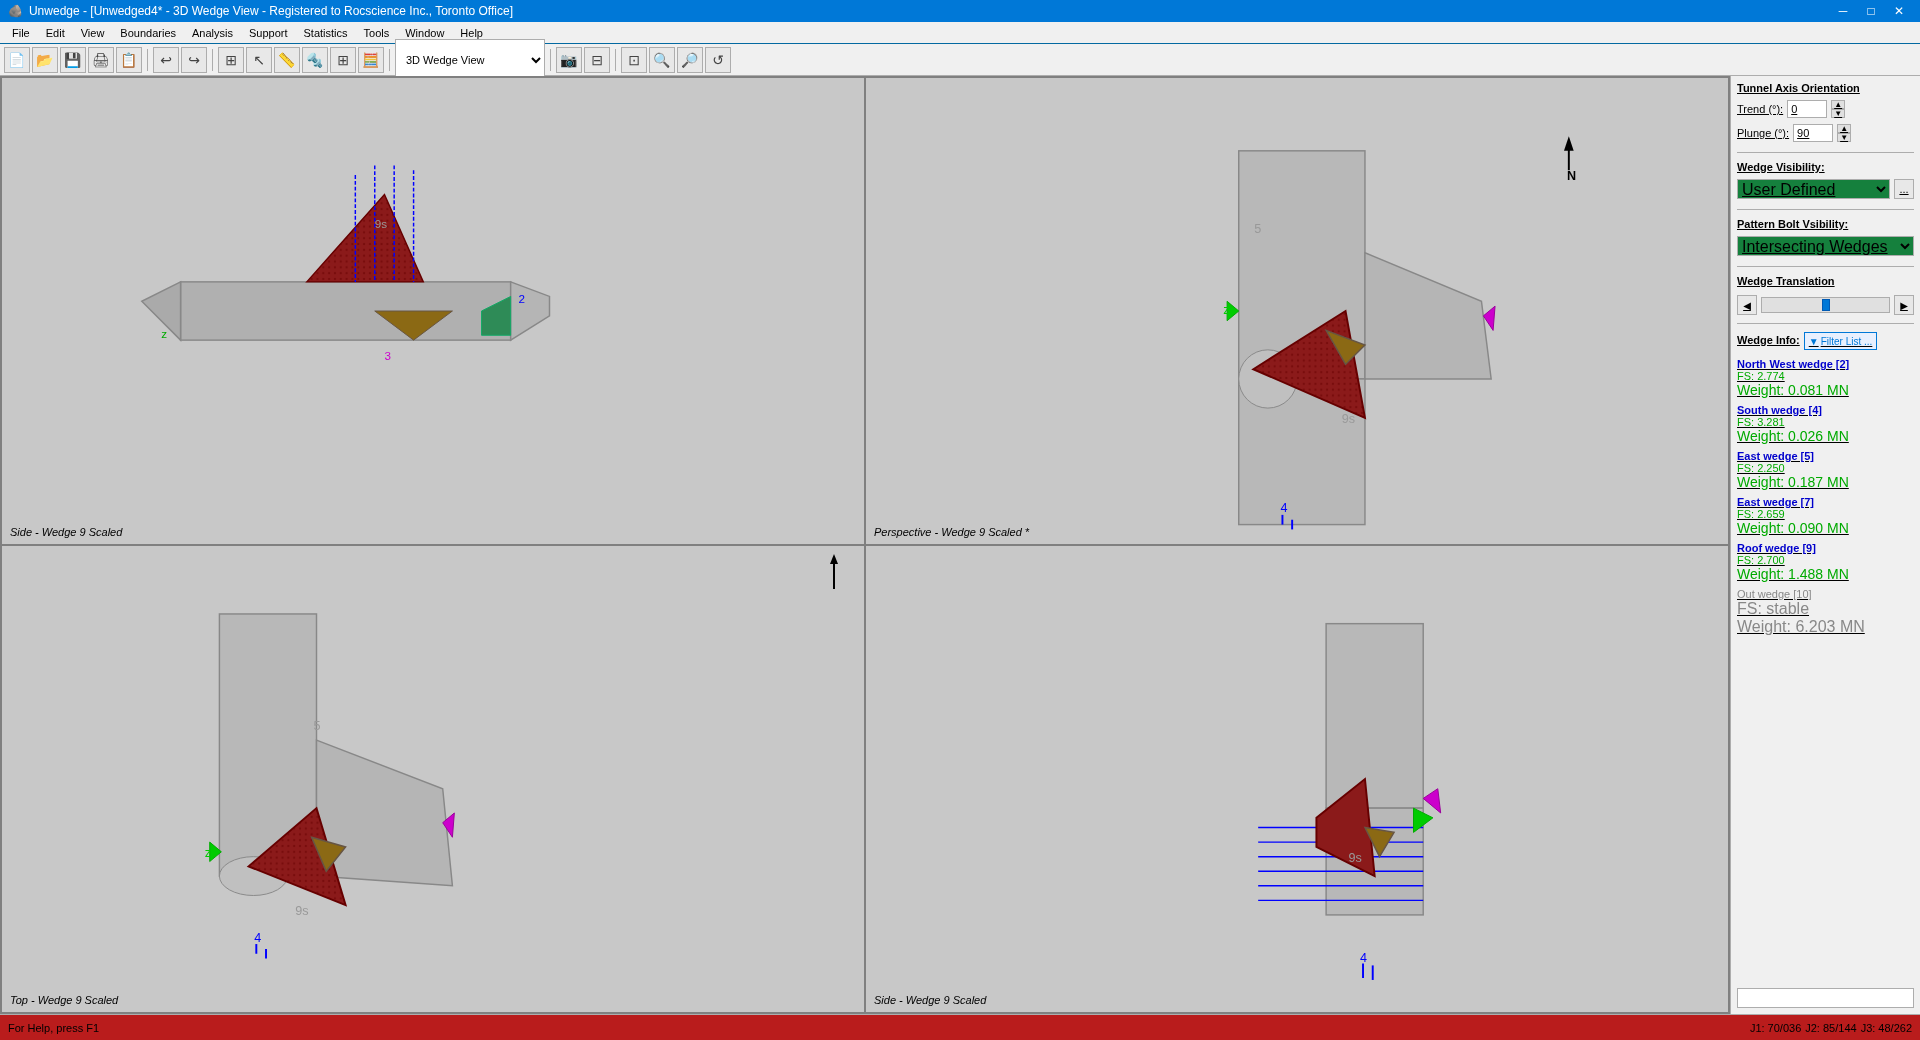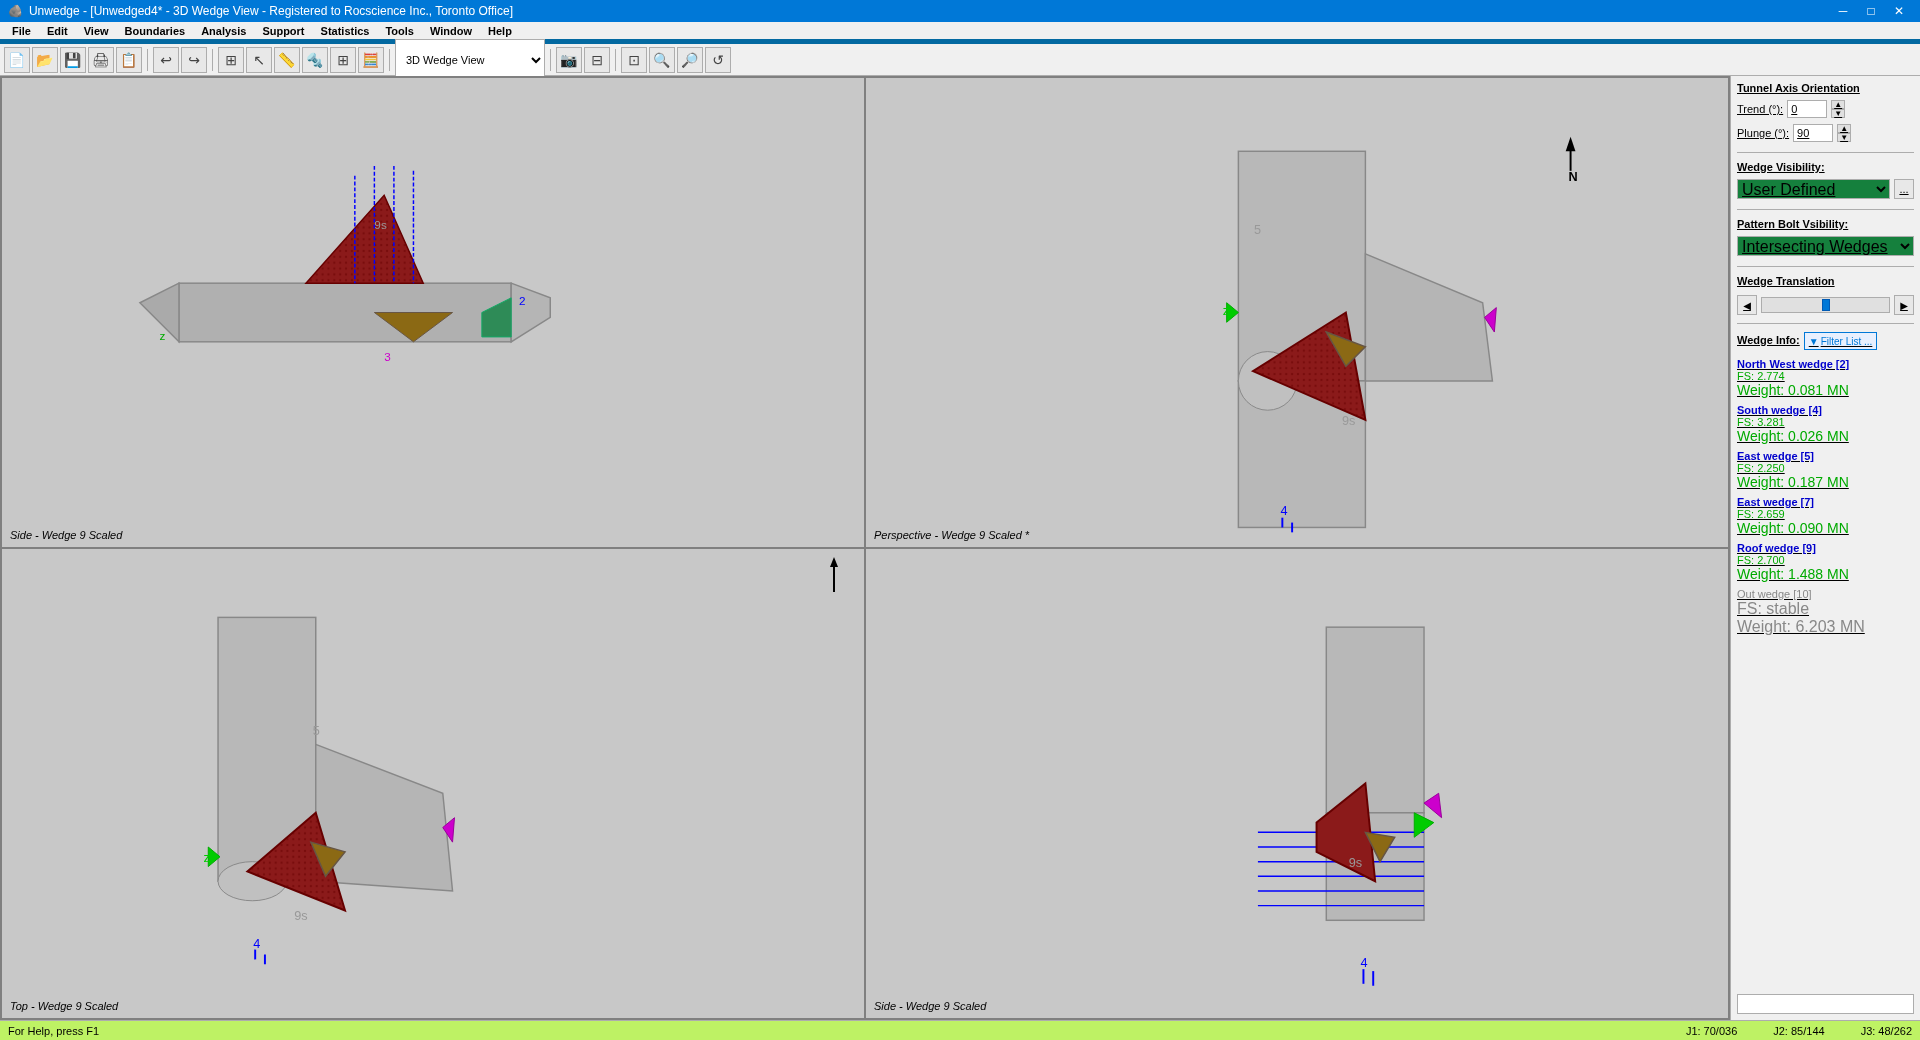--- a/index.html
+++ b/index.html
@@ -46,25 +46,24 @@
       display: flex;
       align-items: center;
       justify-content: center;
     }
 
     
     #menu-bar {
       background: #f0f0f0;
       height: 22px;
       display: flex;
-      align-items: flex-end;
+      align-items: center;
       padding: 0 4px;
-      border-bottom: 5px solid #0369a1;
+      border-bottom: 1px solid #0369a1;
       flex-shrink: 0;
-      font-weight: bold;
     }
     .menu-item {
       padding: 2px 8px;
       cursor: pointer;
       font-size: 11px;
       color: #000;
     }
 
     
     #toolbar {
@@ -287,35 +286,35 @@
       top: -4px;
       width: 8px;
       height: 12px;
       background: #0078d7;
       border: 1px solid #005bb5;
       cursor: pointer;
     }
 
     
     #status-bar {
-      background: #bef264;
-      height: 20px;
+      background: #b91c1c;
+      height: 26px;
       border-top: 1px solid #adadad;
       display: flex;
       align-items: center;
       padding: 0 8px;
       font-size: 11px;
       color: #000;
       flex-shrink: 0;
       gap: 20px;
     }
     .status-left { flex: 1; }
     .status-coords {
       display: flex;
-      gap: 36px;
+      gap: 4px;
       justify-content: flex-end;
     }
     .status-coord {
       color: #000;
       font-size: 11px;
     }
 
     
     #right-panel::-webkit-scrollbar { width: 8px; }
     #right-panel::-webkit-scrollbar-track { background: #f0f0f0; }

